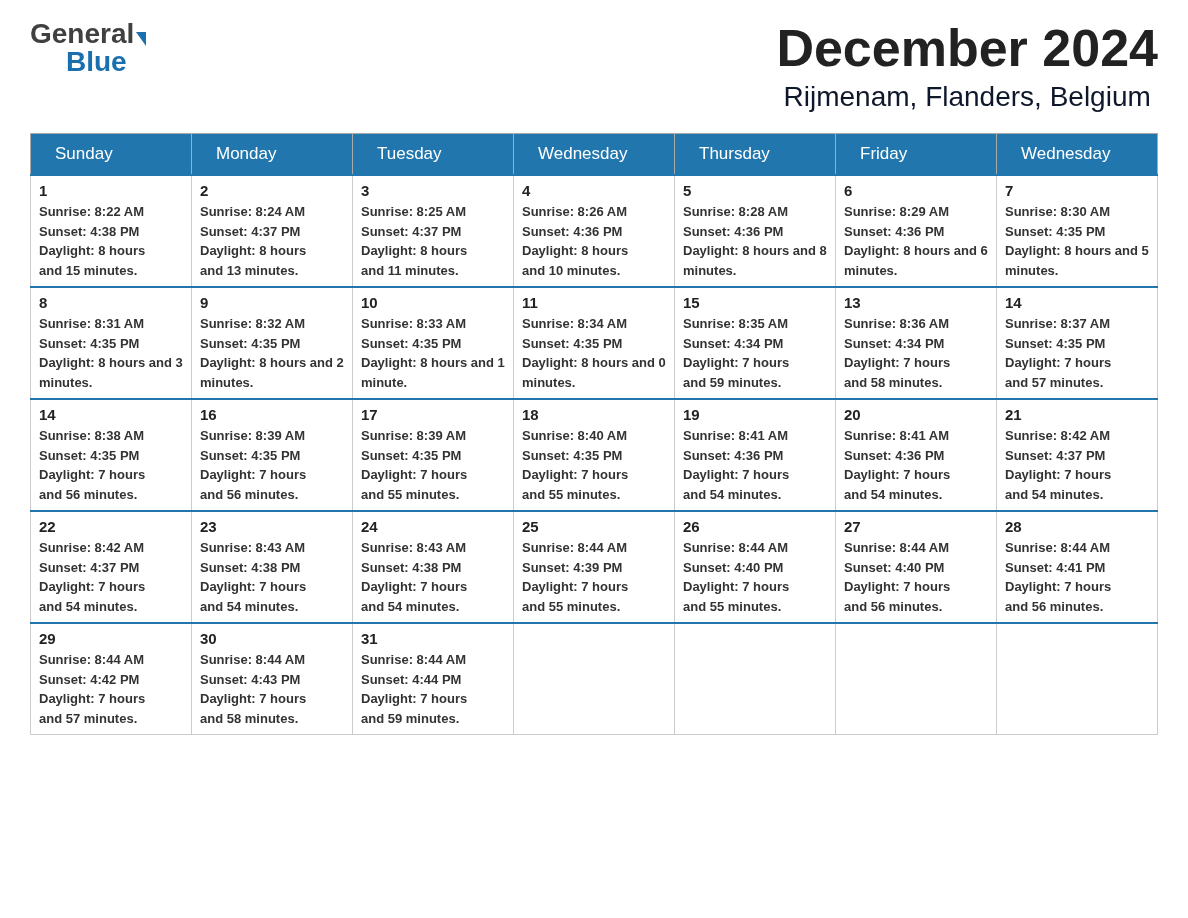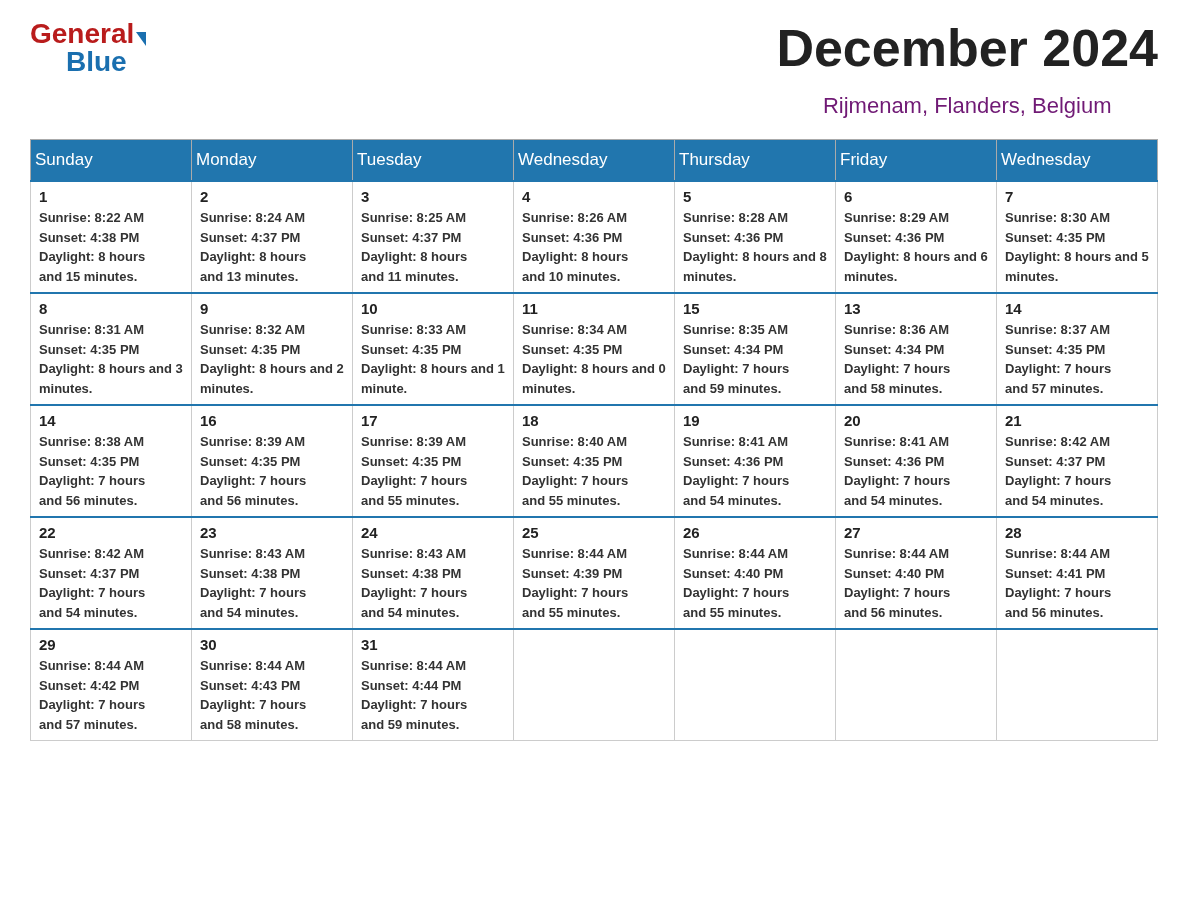--- a/index.html
+++ b/index.html
@@ -17,21 +17,21 @@
       margin-bottom: 20px;
     }
     .logo {
       display: flex;
       flex-direction: column;
       line-height: 1;
     }
     .logo-general {
       font-size: 28px;
       font-weight: bold;
-      color: #b91c1c;
+      color: #404040;
     }
     .logo-blue {
       font-size: 28px;
       font-weight: bold;
       color: #1a6faf;
       margin-left: 36px;
     }
     .logo-triangle {
       display: inline-block;
       width: 0;
@@ -44,35 +44,35 @@
     .header-right {
       text-align: center;
     }
     .month-title {
       font-size: 52px;
       font-weight: bold;
       color: #222;
       line-height: 1.1;
     }
     .location {
-      font-size: 22px;
-      color: #701a75;
-      margin-top: 16px;
+      font-size: 28px;
+      color: #0f172a;
+      margin-top: 4px;
     }
     .calendar {
       width: 100%;
       border-collapse: collapse;
       border: 1px solid #aaa;
     }
     .calendar th {
       background-color: #2176ae;
       color: #fff;
       font-size: 17px;
       font-weight: normal;
-      padding: 10px 4px;
+      padding: 10px 24px;
       text-align: left;
       border: 1px solid #aaa;
     }
     .calendar td {
       vertical-align: top;
       padding: 6px 8px;
       border: 1px solid #ccc;
       font-size: 13px;
       color: #333;
       width: 14.28%;

